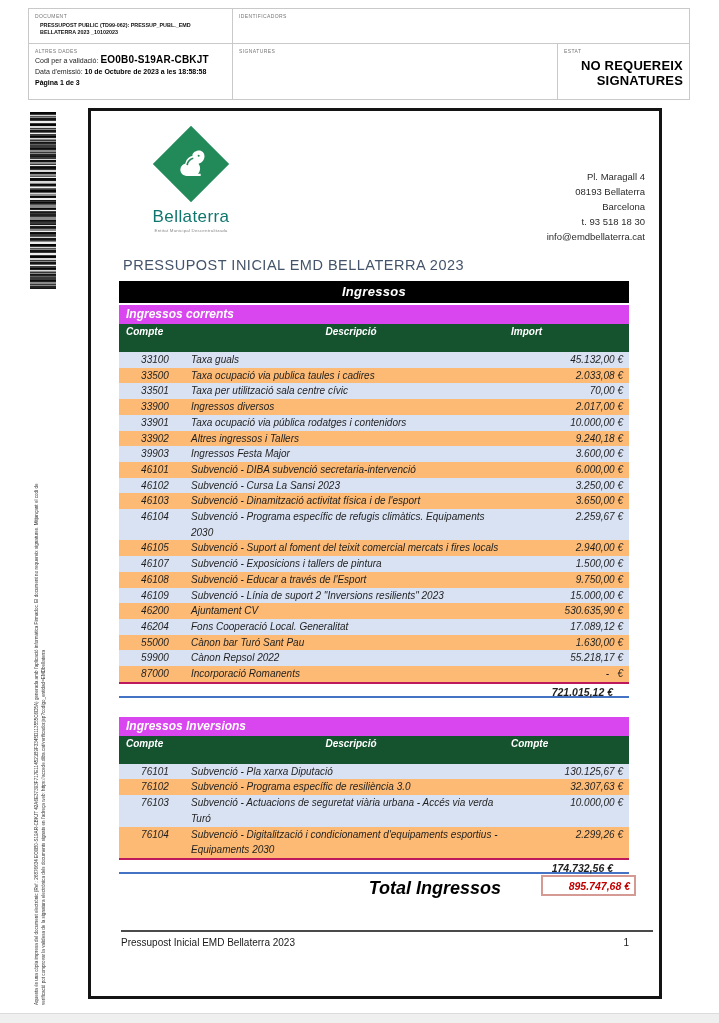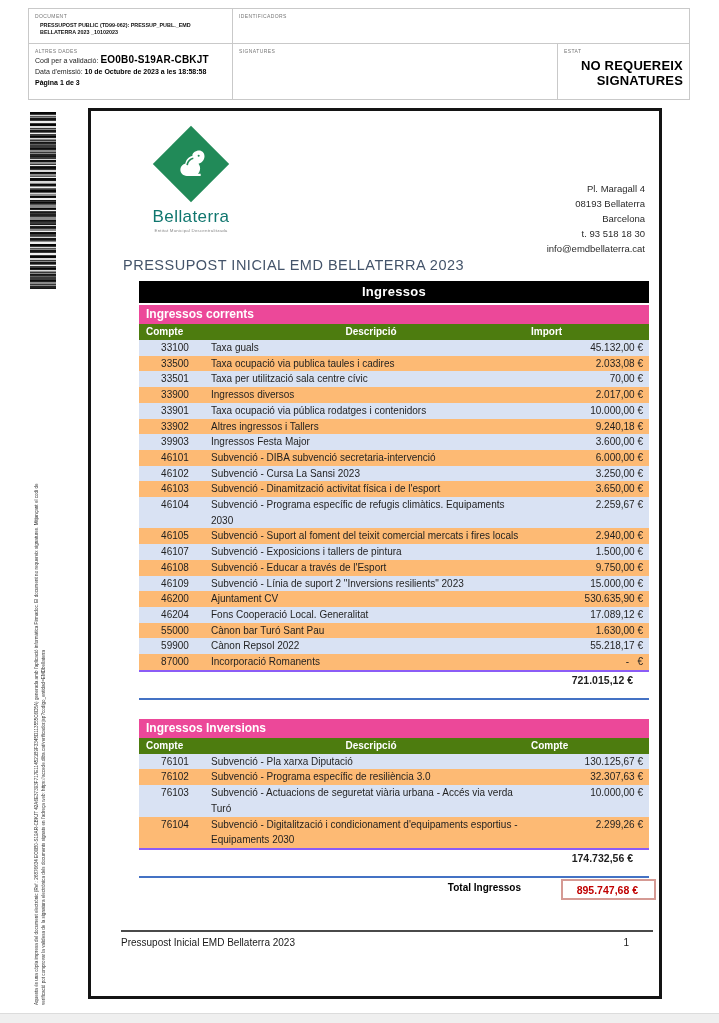--- a/index.html
+++ b/index.html
@@ -37,42 +37,42 @@
 
   
   .doc-page { position:absolute; left:88px; top:108px; width:574px; height:891px; border:3px solid #141414; background:#fff; }
 
   .logo { position:absolute; left:42px; top:16px; width:116px; text-align:center; }
   .diamond { width:54px; height:54px; background:#218a58; transform:rotate(45deg); margin:10px auto 16px; display:flex; align-items:center; justify-content:center; }
   .diamond svg { transform:rotate(-45deg); }
   .logo-name { font-family:Liberation Sans, sans-serif; font-size:17px; color:#0f766e; letter-spacing:.4px; }
   .logo-tagline { font-size:4.4px; color:#8a8a8a; letter-spacing:.2px; margin-top:1px; }
 
-  .address { position:absolute; right:14px; top:58px; text-align:right; font-size:9.5px; line-height:15px; color:#2b2b2b;margin-top:12px; }
+  .address { position:absolute; right:14px; top:58px; text-align:right; font-size:9.5px; line-height:15px; color:#2b2b2b; }
 
   .page-title { position:absolute; left:32px; top:146px; font-size:14.5px; color:#44546A; letter-spacing:.5px; }
 
-  .tables { position:absolute; left:48px; top:170px; width:510px; }
+  .tables { position:absolute; left:28px; top:170px; width:510px;font-style:italic; }
   .band-black { height:22px; line-height:22px; background:#000; color:#fff; text-align:center; font-weight:bold; font-size:13px; letter-spacing:.3px; margin-bottom:2px; }
-  .band-dark { height:19px; line-height:19px; background:#ec4899; color:#fff; font-weight:bold; font-size:12px; padding-left:7px; }
-  .thead { display:grid; grid-template-columns:72px 1fr 118px; background:#4d7c0f; color:#fff; font-weight:bold; font-size:10px; height:16px; line-height:16px; }
+  .band-dark { height:19px; line-height:19px; background:#d946ef; color:#fff; font-weight:bold; font-size:12px; padding-left:7px; }
+  .thead { display:grid; grid-template-columns:72px 1fr 118px; background:#14532d; color:#fff; font-weight:bold; font-size:10px; height:28px; line-height:16px; }
   .thead .h-compte { padding-left:7px; }
   .thead .h-desc { text-align:center; }
   .thead .h-import { text-align:left; }
   .rows > div.row { display:grid; grid-template-columns:72px 1fr 118px; min-height:15.7px; line-height:15.7px; font-size:10px; background:#fdba74; }
   .rows > div.row:nth-of-type(odd) { background:#D9E2F3; }
   .cell-compte { text-align:center; }
   .cell-desc { padding-right:4px; }
   .cell-import { text-align:right; padding-right:6px; align-self:start; }
-  .total-row { height:30px; line-height:16px; border-top:2px solid #8b5cf6; border-bottom:2px solid #4472C4; text-align:right; font-weight:bold; font-size:10.5px; padding-right:16px; background:#fff; }
+  .total-row { height:16px; line-height:16px; border-top:2px solid #be185d; border-bottom:2px solid #4472C4; text-align:right; font-weight:bold; font-size:10.5px; padding-right:16px; background:#fff; }
   .gap { height:19px; }
 
   .grand-row { position:relative; height:24px; margin-top:1px; }
-  .grand-label { position:absolute; right:128px; top:3px; font-size:10px; font-weight:bold; color:#000; }
-  .grand-box { position:absolute; right:-7px; top:0; width:95px; height:21px; line-height:18px; border:2px solid #d59a94; background:#fff; text-align:right; padding-right:16px; font-size:10.5px; font-weight:bold; color:#C00000; }
+  .grand-label { position:absolute; right:128px; top:3px; font-size:18px; font-weight:bold; color:#000; }
+  .grand-box { position:absolute; right:-7px; top:0; width:95px; height:21px; line-height:18px; border:2px solid #d59a94; background:#fff; text-align:right; padding-right:4px; font-size:10.5px; font-weight:bold; color:#C00000; }
 
   .footer { position:absolute; left:30px; top:819px; width:532px; border-top:2px solid #4a4a4a; padding-top:5px; display:flex; justify-content:space-between; font-size:10px; color:#1a1a1a; }
   .footer .pageno { padding-right:24px; }
 
   .bottom-strip { position:absolute; left:0; top:1013px; width:719px; height:10px; background:#efefef; border-top:1px solid #dcdcdc; }
 </style>
 </head>
 <body>
 
 <div class="screen">

